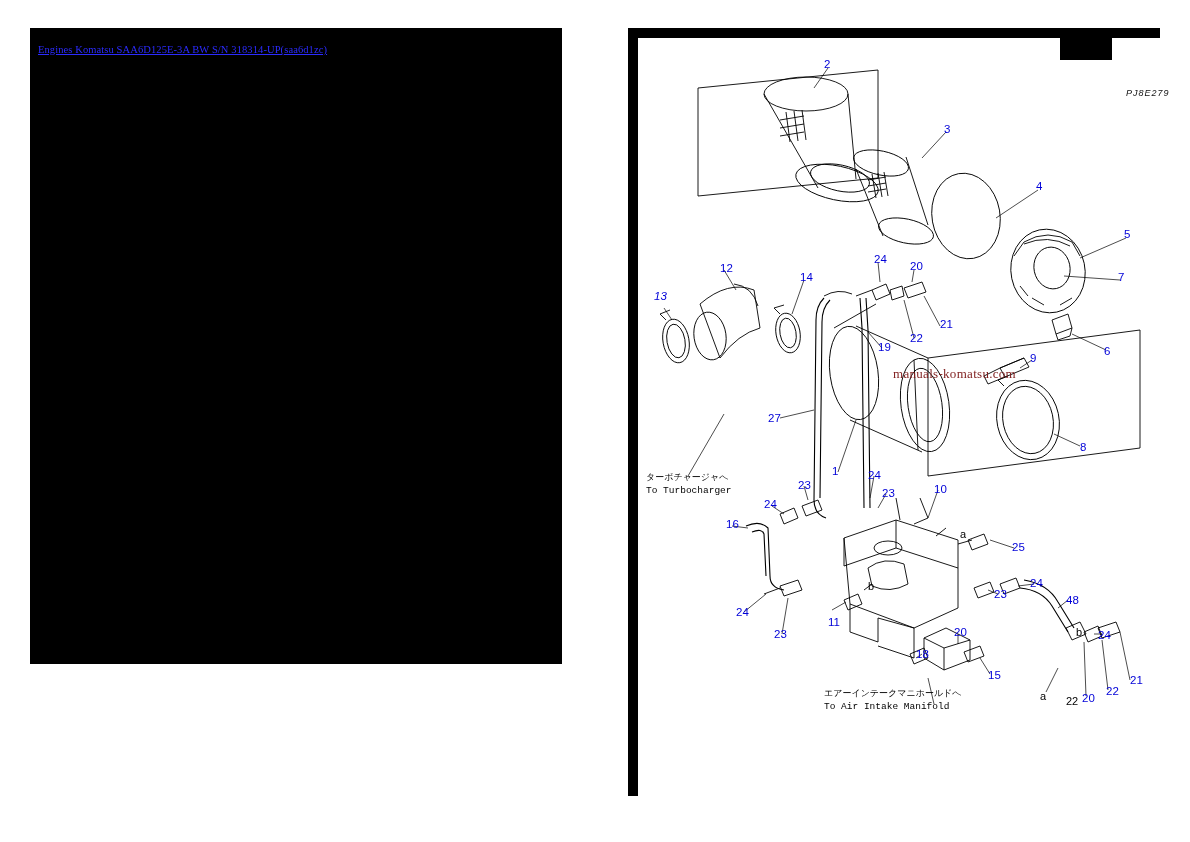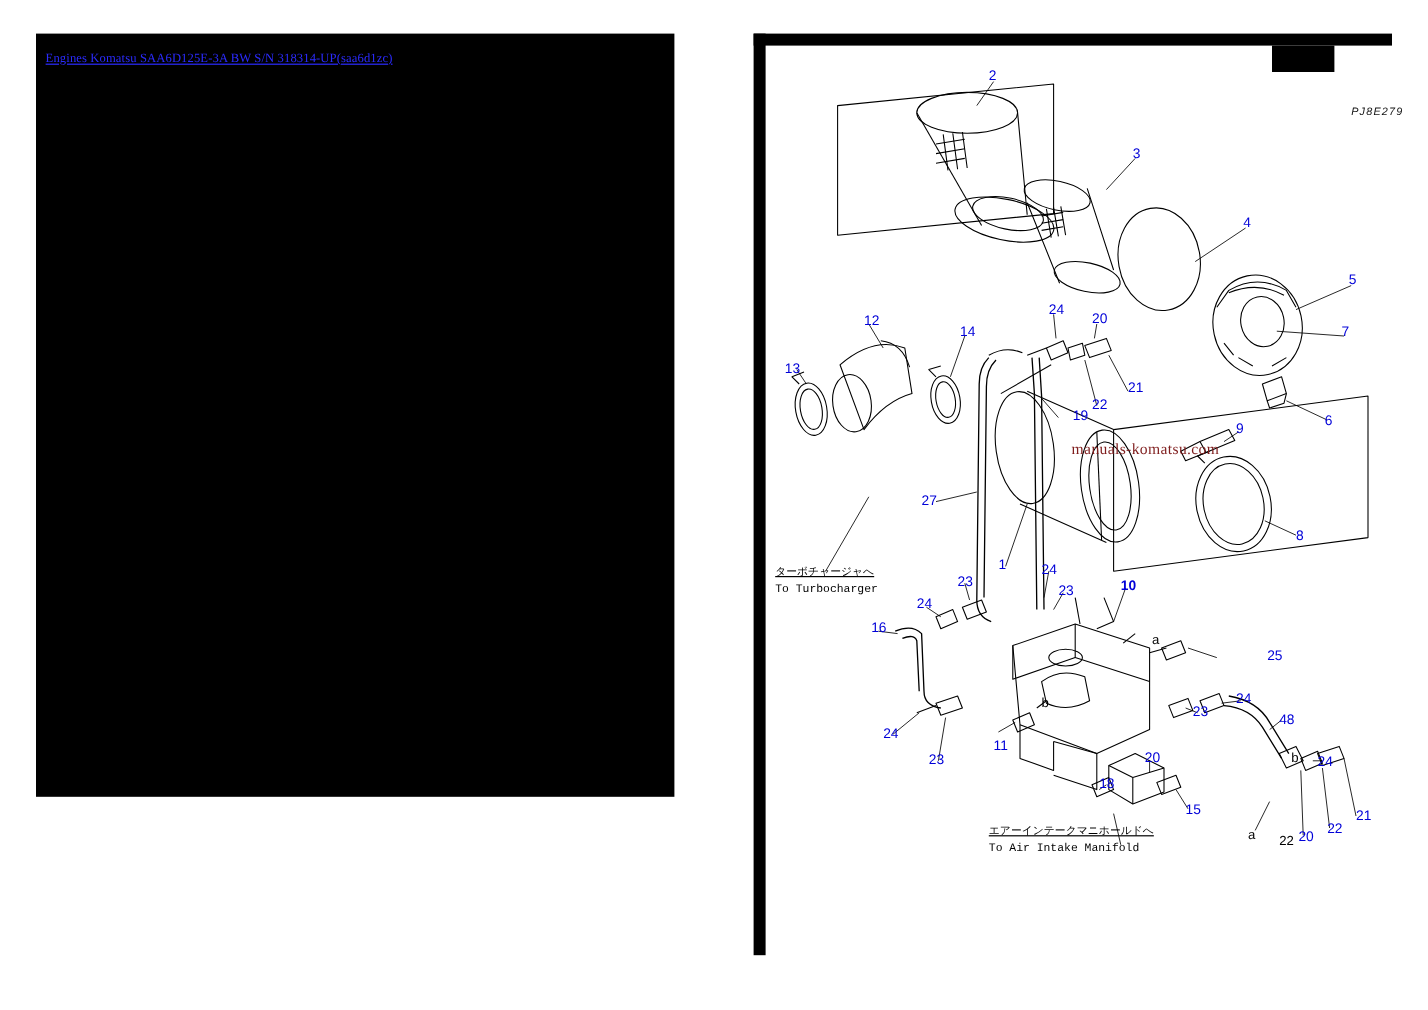--- a/index.html
+++ b/index.html
@@ -18,21 +18,21 @@
   #top-bar{position:absolute;left:0;top:0;width:532px;height:10px;background:#000;}
   #left-bar{position:absolute;left:0;top:0;width:10px;height:768px;background:#000;}
   #corner-block{position:absolute;left:432px;top:10px;width:52px;height:22px;background:#000;}
   #page-code{position:absolute;left:498px;top:60px;font-family:"Liberation Sans",sans-serif;
       font-size:9px;color:#111;letter-spacing:1px;font-style:italic;}
 
   .num{position:absolute;font-family:"Liberation Sans",sans-serif;font-size:11.5px;
        color:#0000d8;font-weight:400;}
   .numblk{position:absolute;font-family:"Liberation Sans",sans-serif;font-size:11px;color:#000;}
   .jp{position:absolute;font-family:"DejaVu Sans",sans-serif;font-size:9px;color:#000;
-      white-space:nowrap;line-height:1.25;text-decoration:underline;}
+      white-space:nowrap;line-height:1.25;}
   .en{position:absolute;font-family:"Liberation Mono",monospace;font-size:9.5px;color:#000;
       white-space:nowrap;}
   #watermark{position:absolute;left:265px;top:338px;font-family:"Liberation Serif",serif;
       font-size:13px;color:#7f1d1d;letter-spacing:0.3px;}
   svg.art{position:absolute;left:0;top:0;width:532px;height:768px;pointer-events:none;}
 </style>
 </head>
 <body>
 
 <div class="panel" id="left-panel">
@@ -233,39 +233,39 @@
   <div id="callouts">
       <div class="num" style="left: 196px; top: 30px;">2</div>
       <div class="num" style="left: 316px; top: 95px;">3</div>
       <div class="num" style="left: 408px; top: 152px;">4</div>
       <div class="num" style="left: 496px; top: 200px;">5</div>
       <div class="num" style="left: 490px; top: 243px;">7</div>
       <div class="num" style="left: 476px; top: 317px;">6</div>
       <div class="num" style="left: 402px; top: 324px;">9</div>
       <div class="num" style="left: 452px; top: 413px;">8</div>
       <div class="num" style="left: 92px; top: 234px;">12</div>
-      <div class="num" style="left: 26px; top: 274px;">13</div>
+      <div class="num" style="left: 26px; top: 262px; font-style: italic;">13</div>
       <div class="num" style="left: 172px; top: 243px;">14</div>
       <div class="num" style="left: 246px; top: 225px;">24</div>
       <div class="num" style="left: 282px; top: 232px;">20</div>
       <div class="num" style="left: 312px; top: 290px;">21</div>
       <div class="num" style="left: 282px; top: 304px;">22</div>
-      <div class="num" style="left: 266px; top: 313px;">19</div>
+      <div class="num" style="left: 250px; top: 313px;">19</div>
       <div class="num" style="left: 140px; top: 384px;">27</div>
       <div class="num" style="left: 204px; top: 437px;">1</div>
       <div class="num" style="left: 240px; top: 441px;">24</div>
       <div class="num" style="left: 254px; top: 459px;">23</div>
-      <div class="num" style="left: 306px; top: 455px; font-weight: bold;">10</div>
+      <div class="num" style="left: 306px; top: 455px;">10</div>
       <div class="num" style="left: 170px; top: 451px;">23</div>
       <div class="num" style="left: 136px; top: 470px;">24</div>
       <div class="num" style="left: 98px; top: 490px;">16</div>
       <div class="num" style="left: 108px; top: 578px;">24</div>
       <div class="num" style="left: 146px; top: 600px;">23</div>
       <div class="num" style="left: 200px; top: 588px;">11</div>
-      <div class="num" style="left: 384px; top: 513px; margin-left: 44px;">25</div>
+      <div class="num" style="left: 384px; top: 513px;">25</div>
       <div class="num" style="left: 366px; top: 560px;">23</div>
       <div class="num" style="left: 402px; top: 549px;">24</div>
       <div class="num" style="left: 438px; top: 566px;">48</div>
       <div class="num" style="left: 470px; top: 601px;">24</div>
       <div class="num" style="left: 502px; top: 646px;">21</div>
       <div class="num" style="left: 478px; top: 657px;">22</div>
       <div class="num" style="left: 454px; top: 664px;">20</div>
       <div class="num" style="left: 288px; top: 620px;">18</div>
       <div class="num" style="left: 326px; top: 598px;">20</div>
       <div class="num" style="left: 360px; top: 641px;">15</div>

